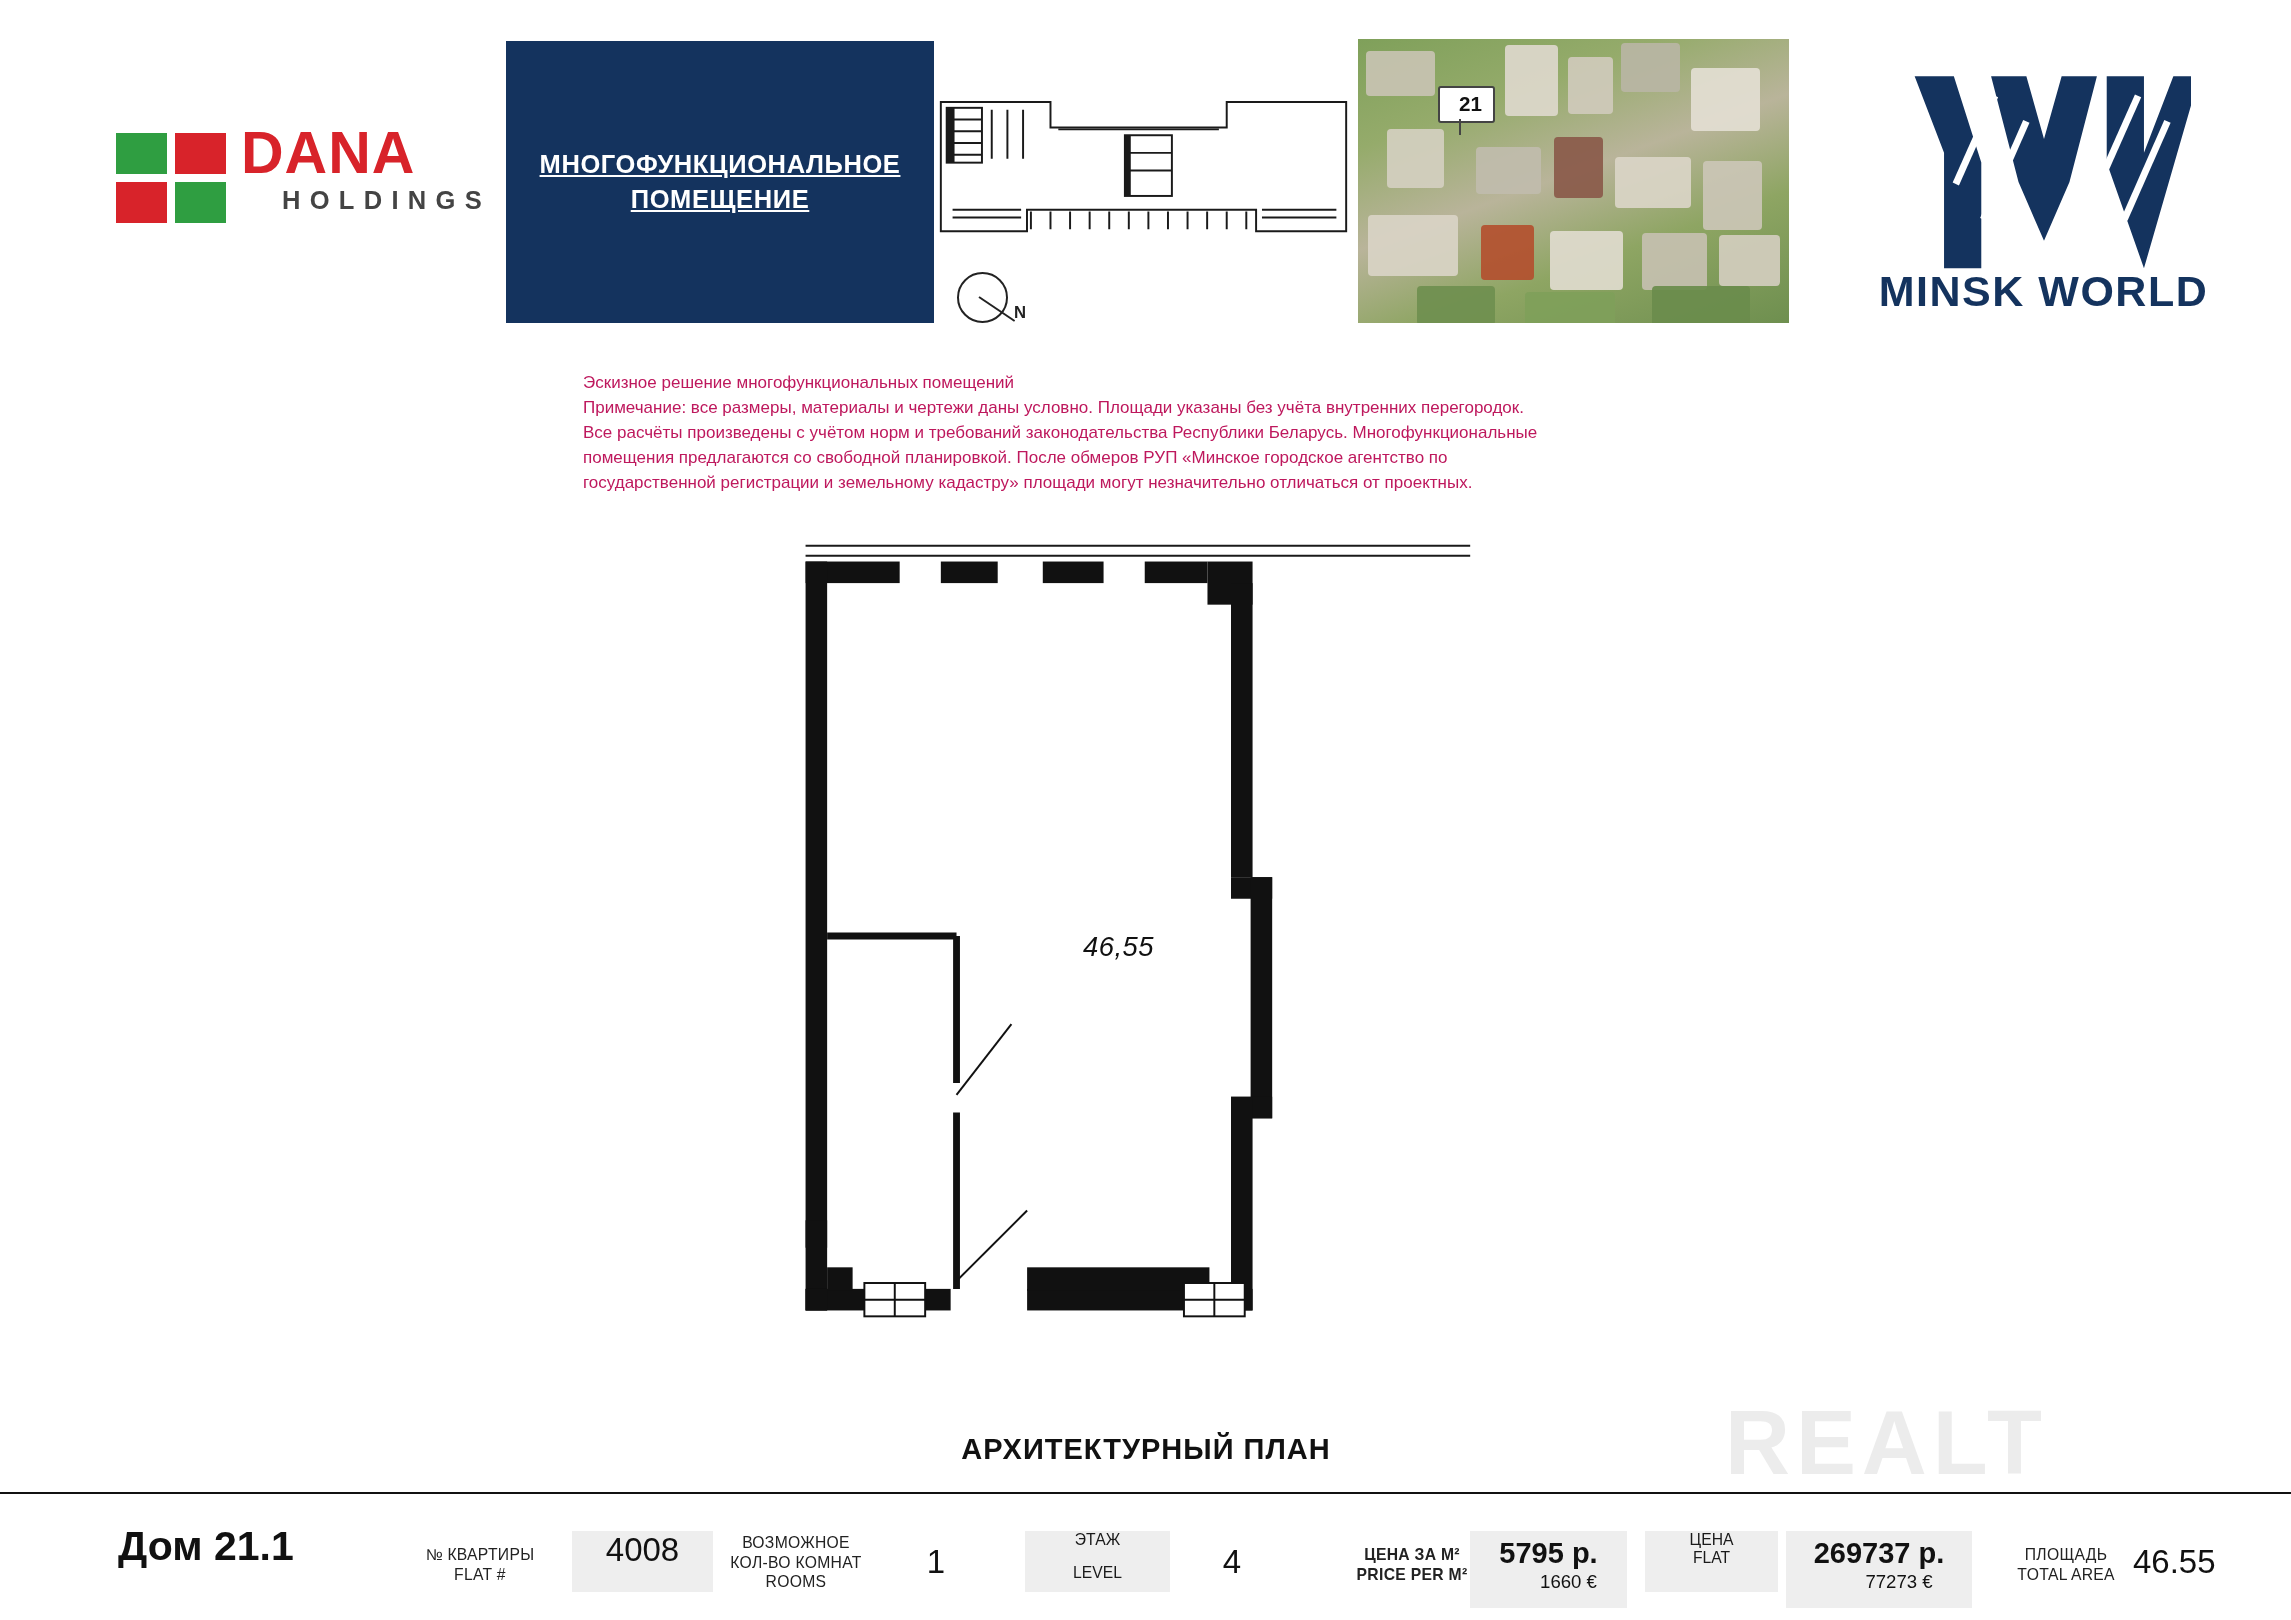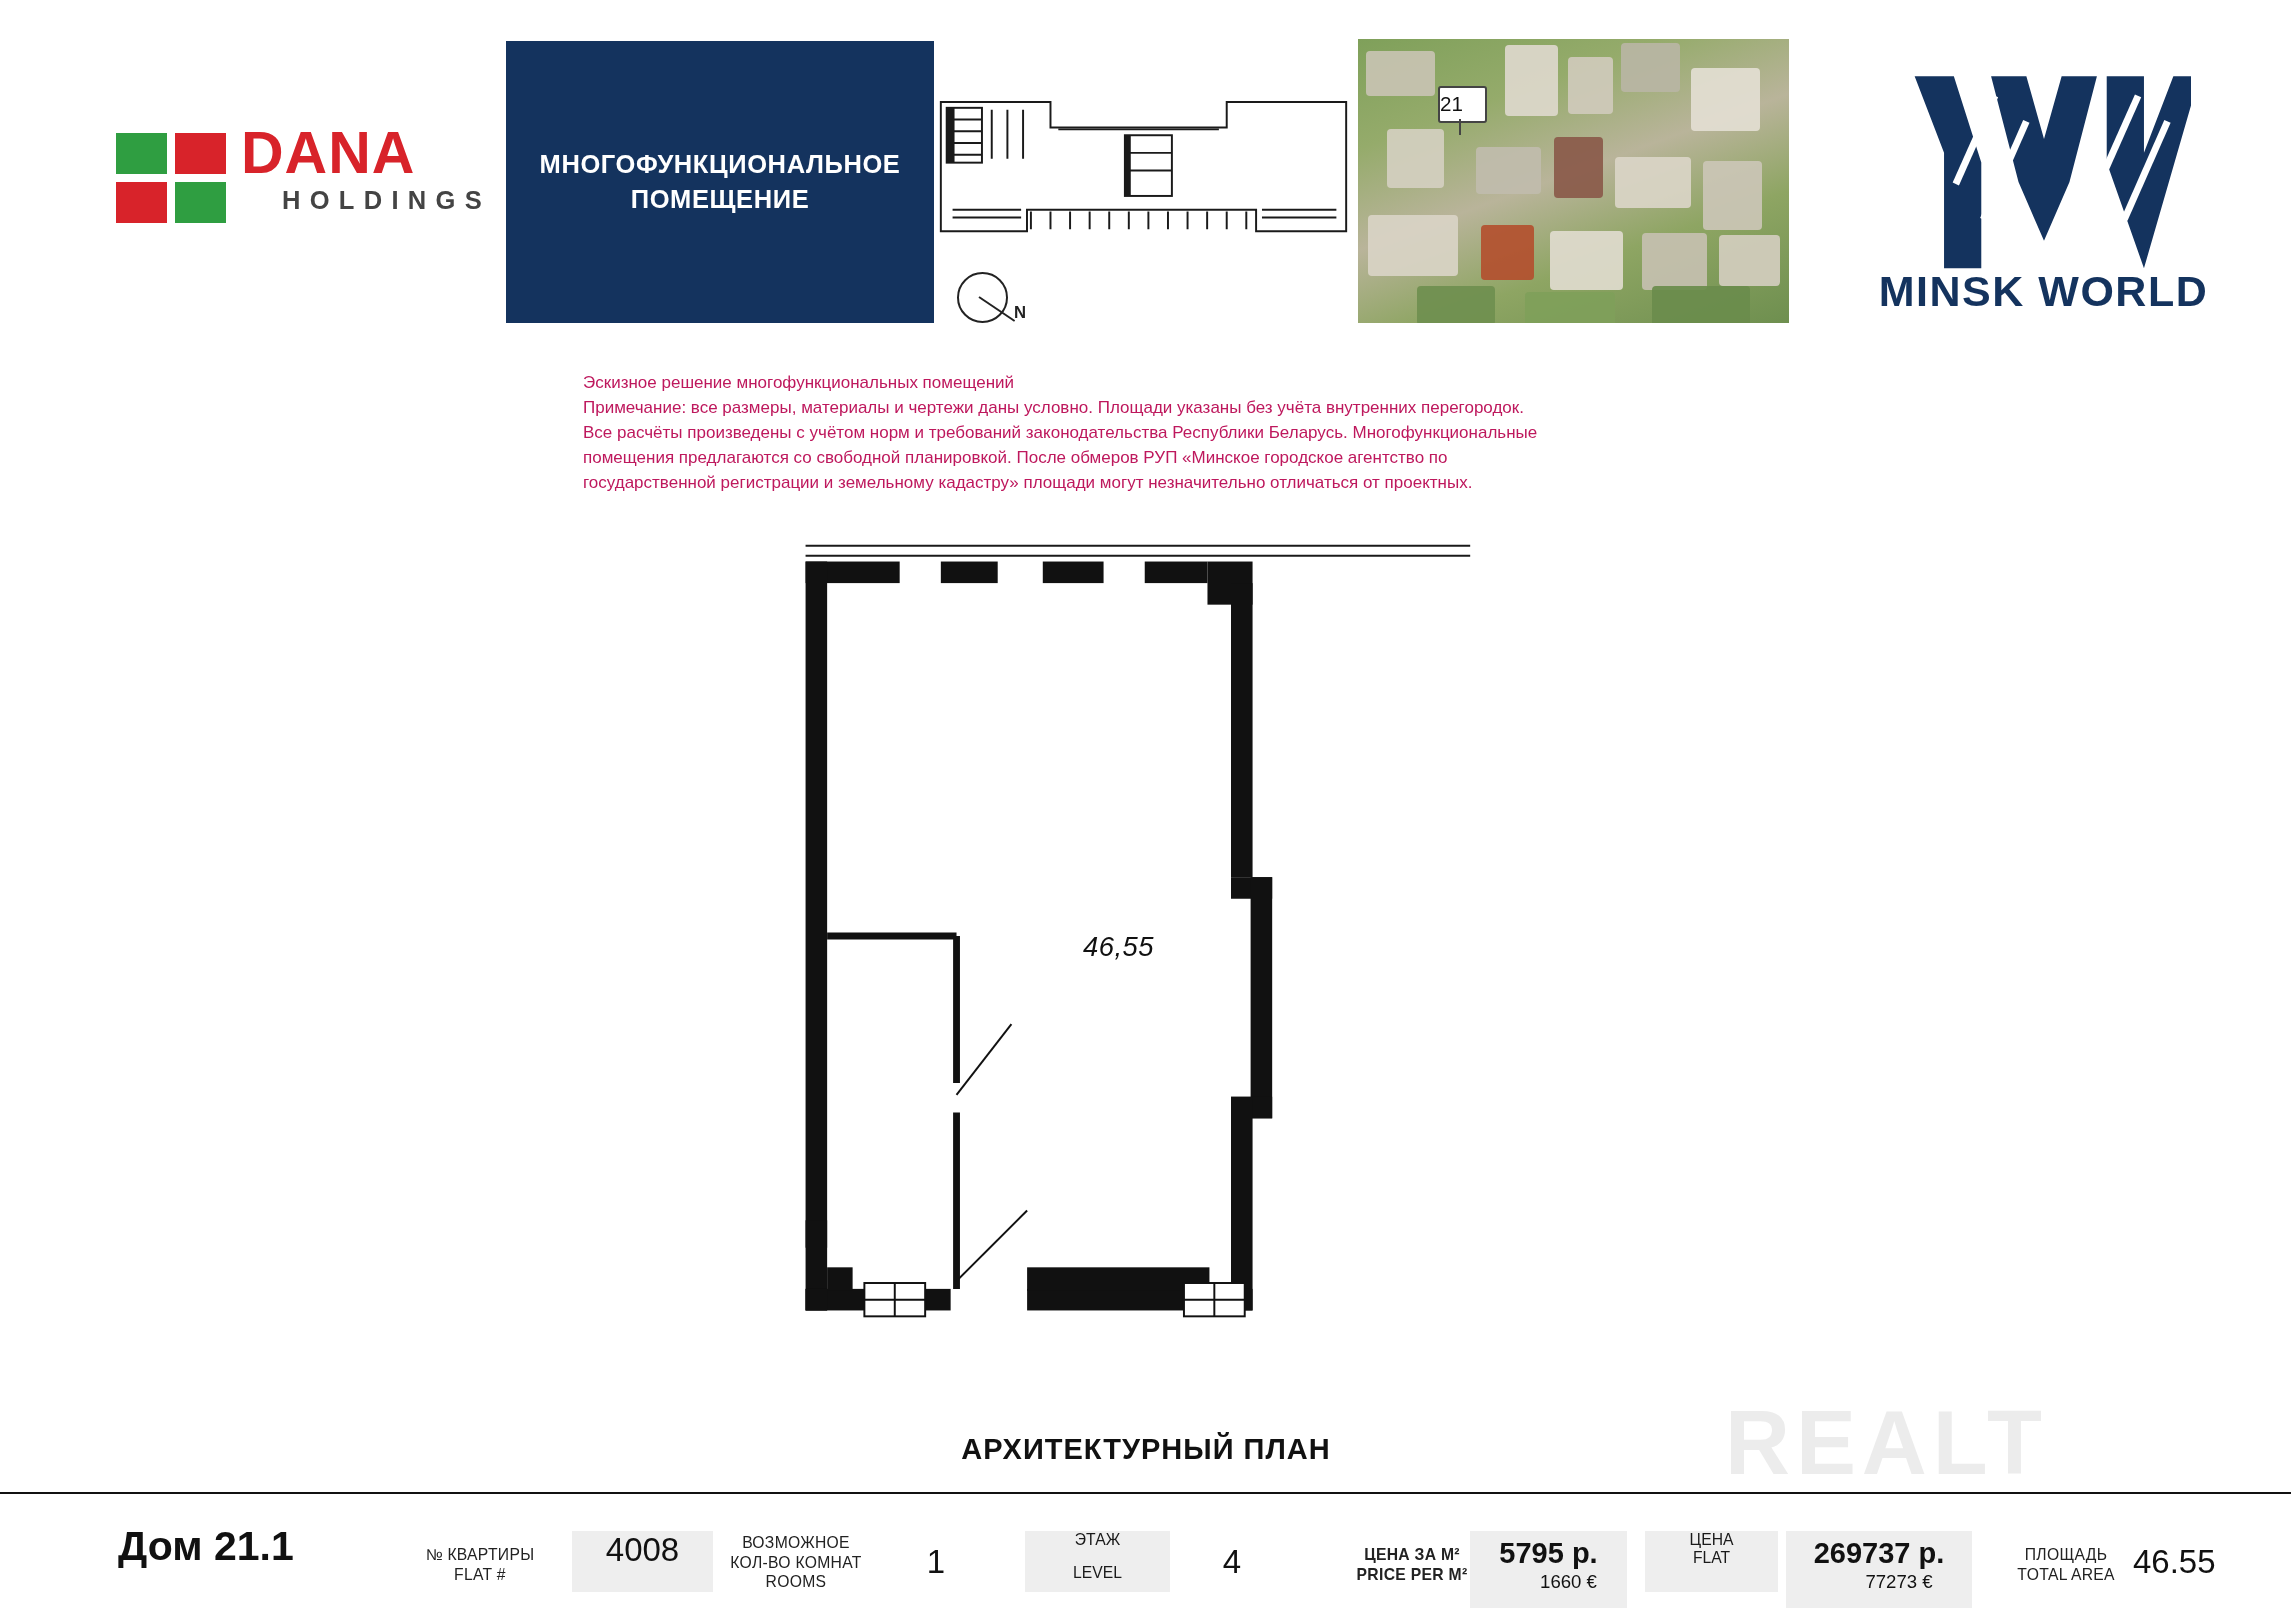--- a/index.html
+++ b/index.html
@@ -80,20 +80,21 @@
     align-items: center;
     justify-content: center;
   }
   .title-block-text {
     color: #ffffff;
     font-size: 25.5px;
     font-weight: bold;
     letter-spacing: 0.6px;
     text-align: center;
     line-height: 35px;
+    text-decoration: underline;
   }
 
   
   .mini-plan {
     position: absolute;
     left: 933px;
     top: 94px;
     width: 421px;
     height: 152px;
   }
@@ -145,23 +146,25 @@
   .aerial .badge {
     position: absolute;
     left: 80px;
     top: 47px;
     width: 45px;
     height: 33px;
     background: #ffffff;
     border: 2px solid #444;
     border-radius: 2.9px;
     font-size: 20.6px;
-    font-weight: normal;
+    font-weight: bold;
     color: #111;
+    text-align: center;
     line-height: 31px;
+    padding-left: 8px;
   }
   .aerial .badge-stem {
     position: absolute;
     left: 101px;
     top: 80px;
     width: 2px;
     height: 15.7px;
     background: #444;
   }
 

